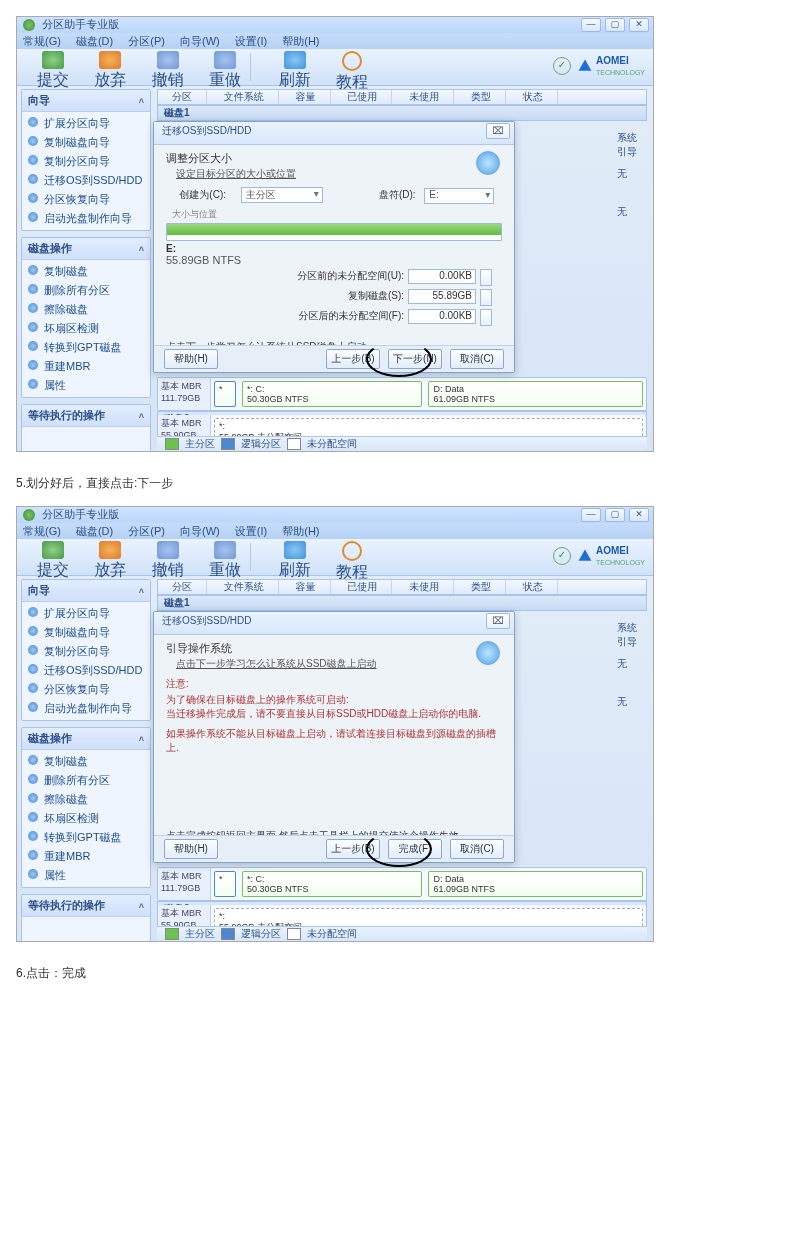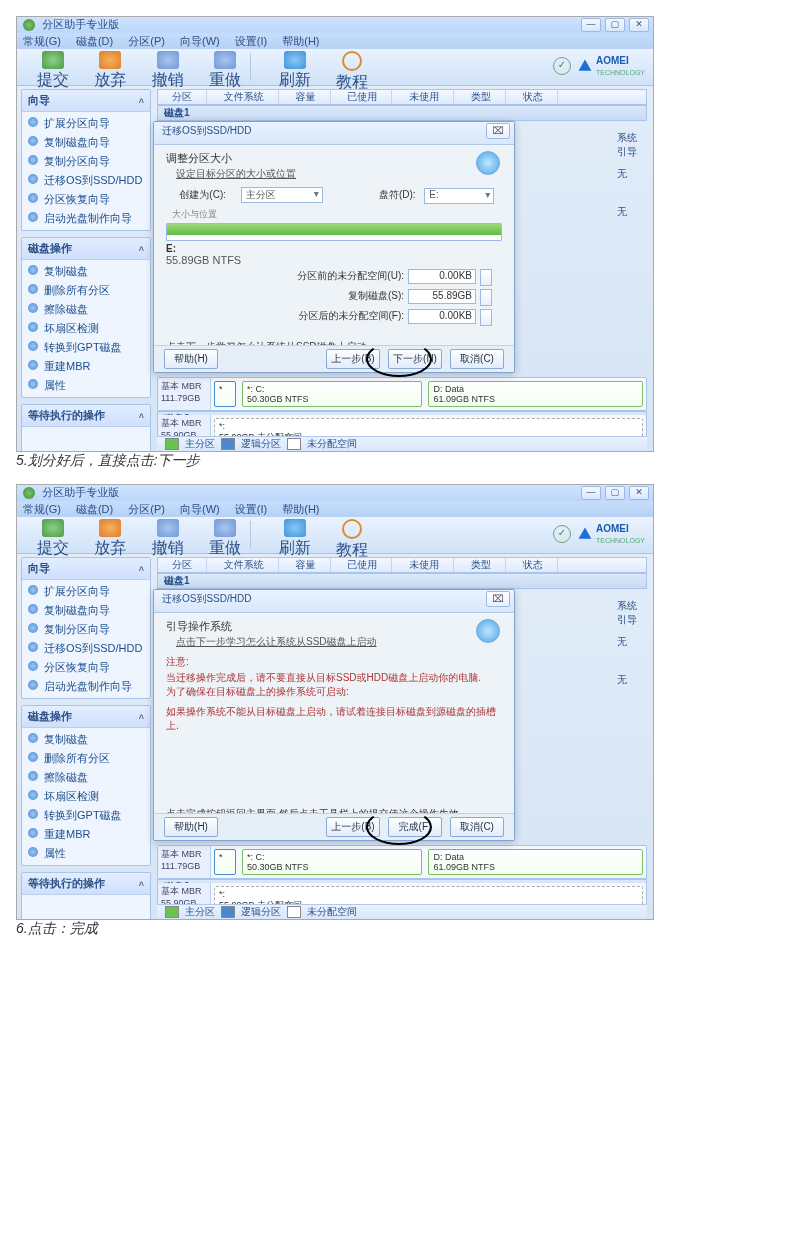--- a/index.html
+++ b/index.html
@@ -1,16 +1,16 @@
 <!DOCTYPE html>
 <html><head>
 <meta charset="utf-8">
 <style>
   body { margin:0; padding:16px; background:#fff; font-family:"Microsoft YaHei","SimSun",Arial,sans-serif; font-size:12px; color:#333; }
-  .step { margin:0 0 14px 0; font-size:14px;font-style:italic; }
+  .step { margin:23px 0 14px 0; font-size:12px; }
   .shot { width:636px; height:434px; position:relative; border:1px solid #aaa; overflow:hidden;
           background:linear-gradient(#e4eef9,#d6e4f5); }
   .bgstrip{ position:absolute; left:140px; top:0; right:0; height:10px;
             background:linear-gradient(to right,#7a5e56 0%,#b89a90 30%,#dacfc9 42%,#c2a196 60%,#a2887e 100%); }
   
   .titlebar{ position:absolute; left:0; right:0; top:0; height:16px;
              background:linear-gradient(#cfe3ff,#bcd7fb); border-bottom:1px solid #9cbce6; }
   .titlebar .ico{width:12px;height:12px;border-radius:50%;background:radial-gradient(#7ec26c,#3a8e2e);
                  display:inline-block;margin:2px 4px 0 6px;vertical-align:top;}
   .titlebar .ttl{font-size:11px;color:#2b4f87;}
@@ -411,22 +411,22 @@
   <div class="dialog">
     <div class="dlg-tbar">
       <span>迁移OS到SSD/HDD</span>
       <div class="dlg-x">⌧</div>
     </div>
     <div class="dlg-body">
       <div class="dlg-icon"></div>
       <div class="dlg-h1">引导操作系统</div>
       <div class="dlg-h2">点击下一步学习怎么让系统从SSD磁盘上启动</div>
       <div class="note">注意:</div>
+      <div style="font-size:10px;color:#a33">为了确保在目标磁盘上的操作系统可启动:</div>
       <div style="font-size:10px;color:#a33">当迁移操作完成后，请不要直接从目标SSD或HDD磁盘上启动你的电脑.</div>
-      <div style="font-size:10px;color:#a33">为了确保在目标磁盘上的操作系统可启动:</div>
       <div style="font-size:10px;color:#a33;margin-top:6px">如果操作系统不能从目标磁盘上启动，请试着连接目标磁盘到源磁盘的插槽上.</div>
       <div style="position:absolute;left:12px;right:12px;bottom:4px;font-size:10px;color:#333">点击完成按钮返回主界面,然后点击工具栏上的提交使这个操作生效.</div>
     </div>
     <div class="dlg-foot">
       <div class="btn">帮助(H)</div>
       <div class="spacer"></div>
       <div class="btn">上一步(B)</div>
       <div class="btn">完成(F)</div>
       <div class="btn">取消(C)</div>
     </div>

